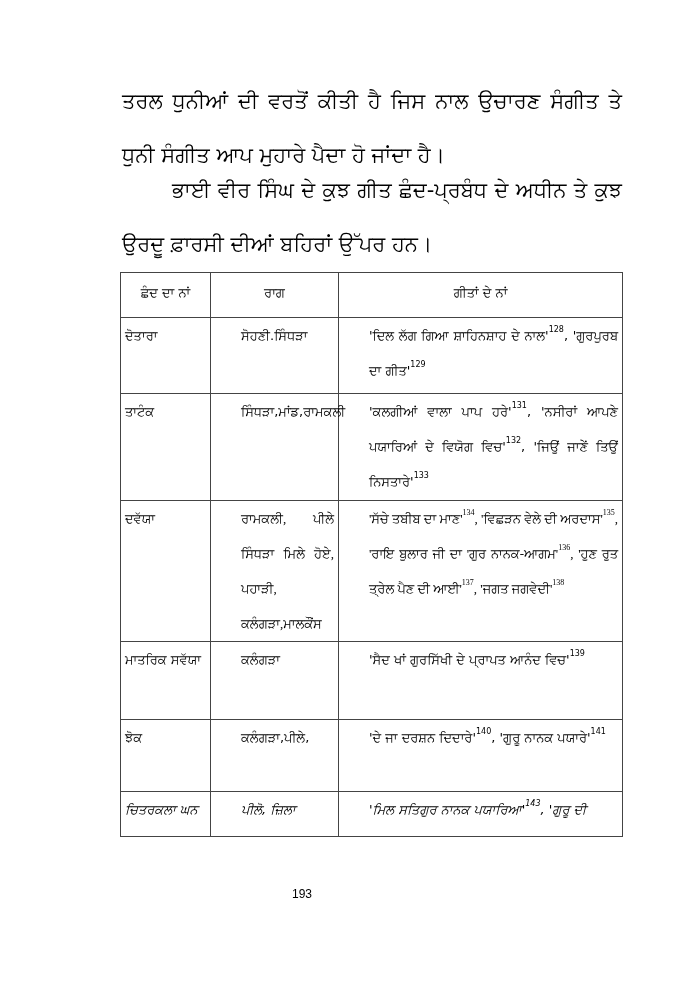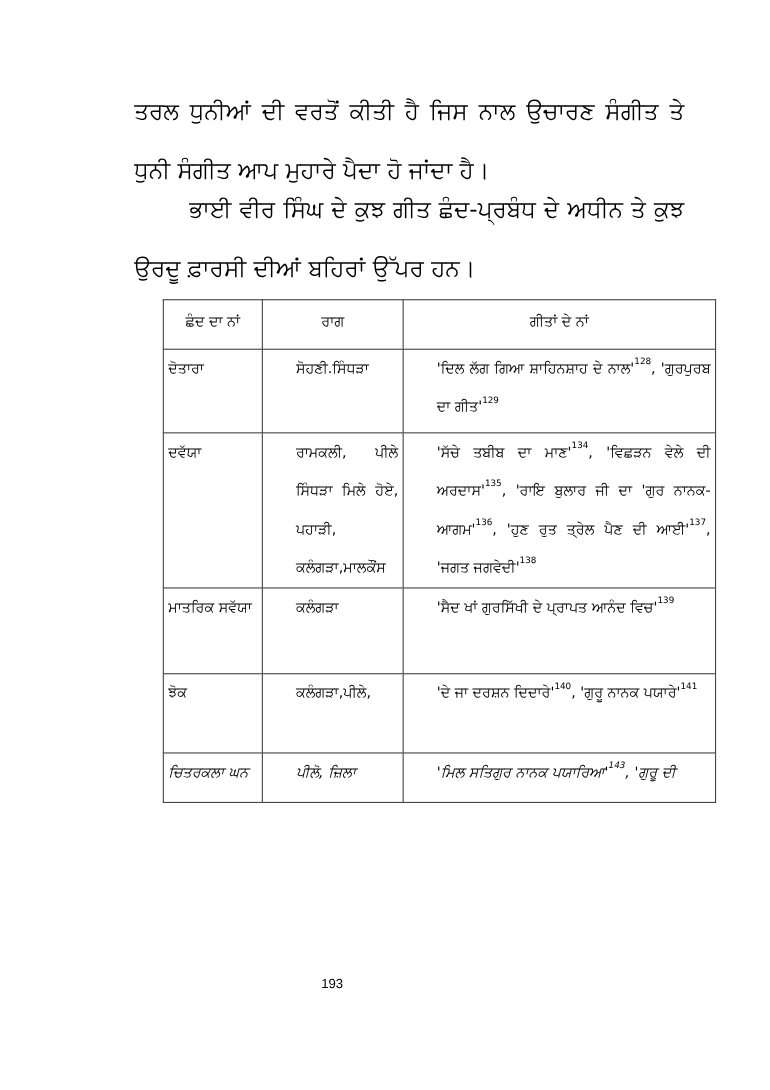--- a/index.html
+++ b/index.html
@@ -4,21 +4,21 @@
 <style>
   html, body { margin:0; padding:0; background:#ffffff; }
   body { width:700px; height:991px; position:relative; overflow:hidden; color:#000;
          font-family:"DejaVu Sans", sans-serif; }
   .para { position:absolute; left:122px; width:500px; font-size:21px; line-height:54px;
           text-align:justify; margin:0; }
   .para.indent { text-indent:50px; }
   #p1 { top:74px; }
   #p2 { top:163px; }
   table { position:absolute; left:120px; top:272px; width:503px; border-collapse:collapse;
-          table-layout:fixed; font-size:13px;margin-left:28px; }
+          table-layout:fixed; font-size:13px; }
   td, th { border:1px solid #444; vertical-align:top; padding:0 4px; line-height:35px;
            font-weight:normal; text-align:left; }
   th { text-align:center; height:42px; padding-top:2px; }
   td.just { text-align:justify;padding-left:30px; }
   sup { font-size:8px; line-height:0; vertical-align:8px; }
   .col1 { width:90px; } .col2 { width:128px; }
   .pagenum { position:absolute; top:887px; left:0; width:604px; text-align:center;
              font-family:"Liberation Sans", sans-serif; font-size:12px; }
 </style>
 </head>
@@ -39,21 +39,26 @@
       <th>ਰਾਗ</th>
       <th>ਗੀਤਾਂ ਦੇ ਨਾਂ</th>
     </tr>
   </thead>
   <tbody id="tbody">
       <tr style="height: 76px;">
         <td>ਦੋਤਾਰਾ</td>
         <td class="just">ਸੋਹਣੀ.ਸਿੰਧੜਾ</td>
         <td class="just"><span>'ਦਿਲ ਲੱਗ ਗਿਆ ਸ਼ਾਹਿਨਸ਼ਾਹ ਦੇ ਨਾਲ'</span><sup>128</sup><span>, </span><span>'ਗੁਰਪੁਰਬ ਦਾ ਗੀਤ'</span><sup>129</sup></td>
       </tr>
-      <tr style="height: 140px;">
+      <tr style="height: 107px;">
+        <td>ਤਾਟੰਕ</td>
+        <td class="just">ਸਿੰਧੜਾ,ਮਾਂਡ,ਰਾਮਕਲੀ</td>
+        <td class="just"><span>'ਕਲਗੀਆਂ ਵਾਲਾ ਪਾਪ ਹਰੇ'</span><sup>131</sup><span>, </span><span>'ਨਸੀਰਾਂ ਆਪਣੇ ਪਯਾਰਿਆਂ ਦੇ ਵਿਯੋਗ ਵਿਚ'</span><sup>132</sup><span>, </span><span>'ਜਿਉਂ ਜਾਣੇਂ ਤਿਉਂ ਨਿਸਤਾਰੇ'</span><sup>133</sup></td>
+      </tr>
+      <tr style="height: 140px; font-family: Liberation Serif, serif;">
         <td>ਦਵੱਯਾ</td>
         <td class="just">ਰਾਮਕਲੀ, ਪੀਲੇ ਸਿੰਧੜਾ ਮਿਲੇ ਹੋਏ, ਪਹਾੜੀ, ਕਲੰਗੜਾ,ਮਾਲਕੌਂਸ</td>
         <td class="just"><span>'ਸੱਚੇ ਤਬੀਬ ਦਾ ਮਾਣ'</span><sup>134</sup><span>, </span><span>'ਵਿਛੜਨ ਵੇਲੇ ਦੀ ਅਰਦਾਸ'</span><sup>135</sup><span>, </span><span>'ਰਾਇ ਬੁਲਾਰ ਜੀ ਦਾ 'ਗੁਰ ਨਾਨਕ-ਆਗਮ'</span><sup>136</sup><span>, </span><span>'ਹੁਣ ਰੁਤ ਤ੍ਰੇਲ ਪੈਣ ਦੀ ਆਈ'</span><sup>137</sup><span>, </span><span>'ਜਗਤ ਜਗਵੇਦੀ'</span><sup>138</sup></td>
       </tr>
       <tr style="height: 78px;">
         <td>ਮਾਤਰਿਕ ਸਵੱਯਾ</td>
         <td class="just">ਕਲੰਗੜਾ</td>
         <td class="just"><span>'ਸੈਦ ਖਾਂ ਗੁਰਸਿੱਖੀ ਦੇ ਪ੍ਰਾਪਤ ਆਨੰਦ ਵਿਚ'</span><sup>139</sup></td>
       </tr>
       <tr style="height: 72px;">

